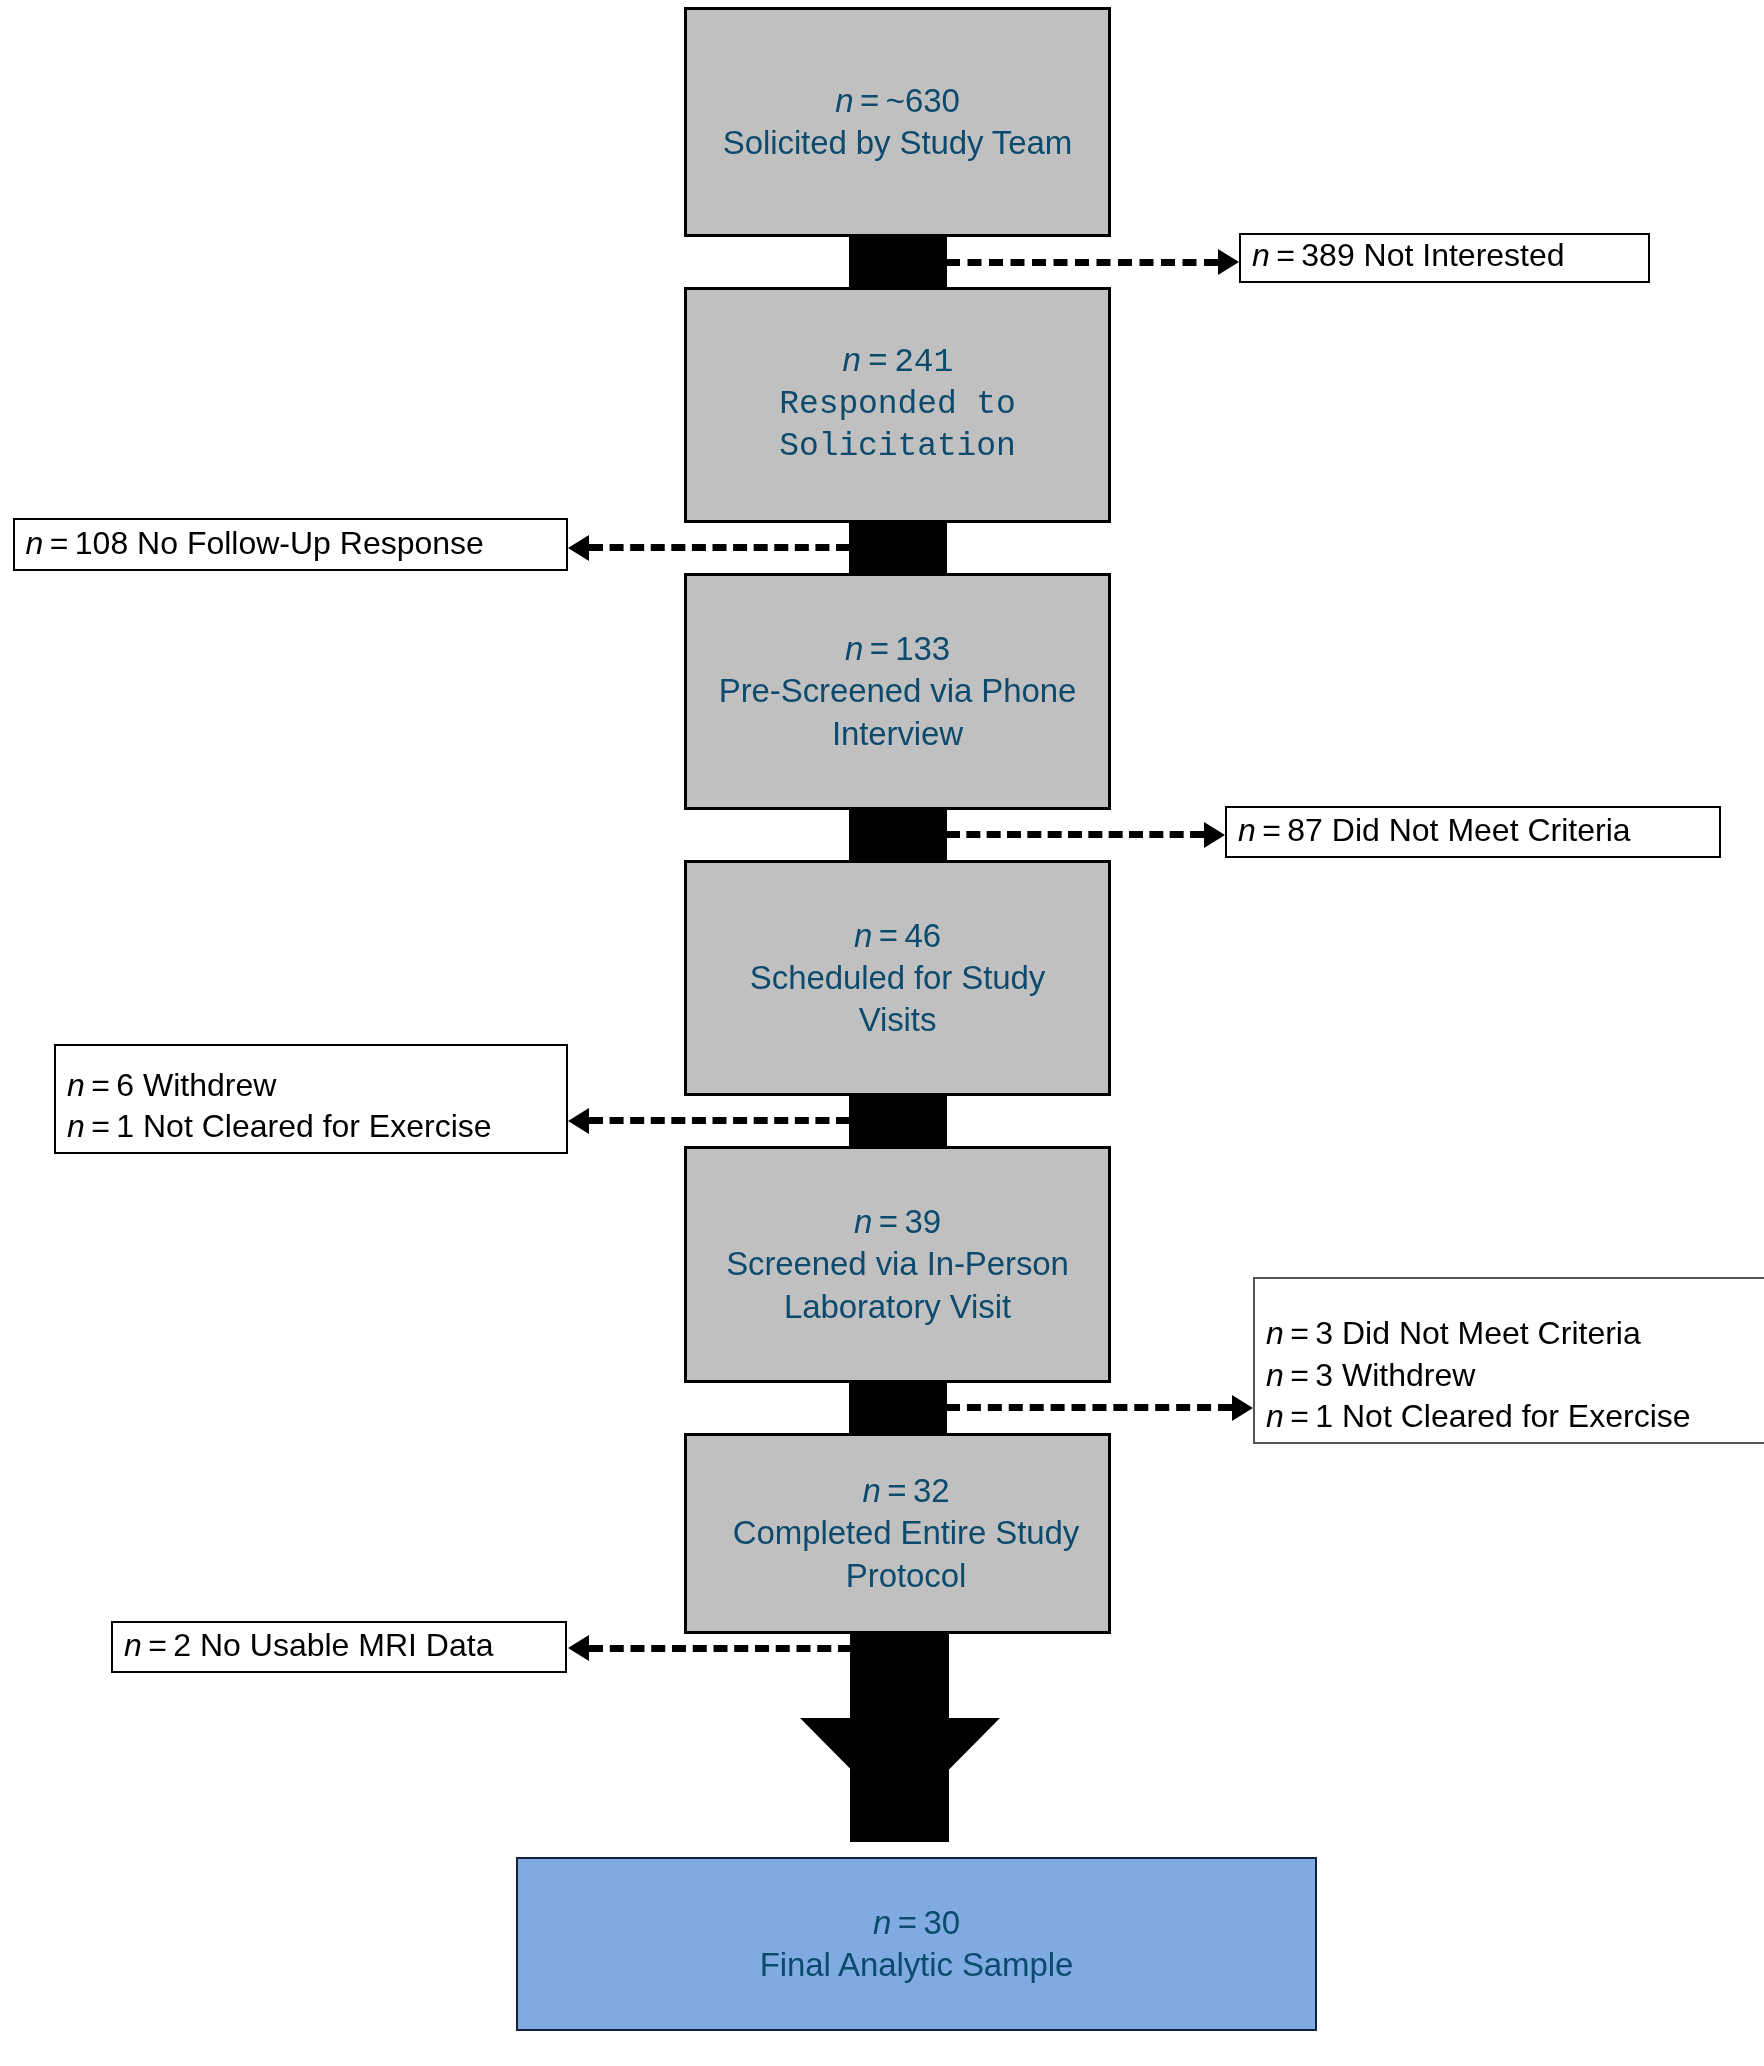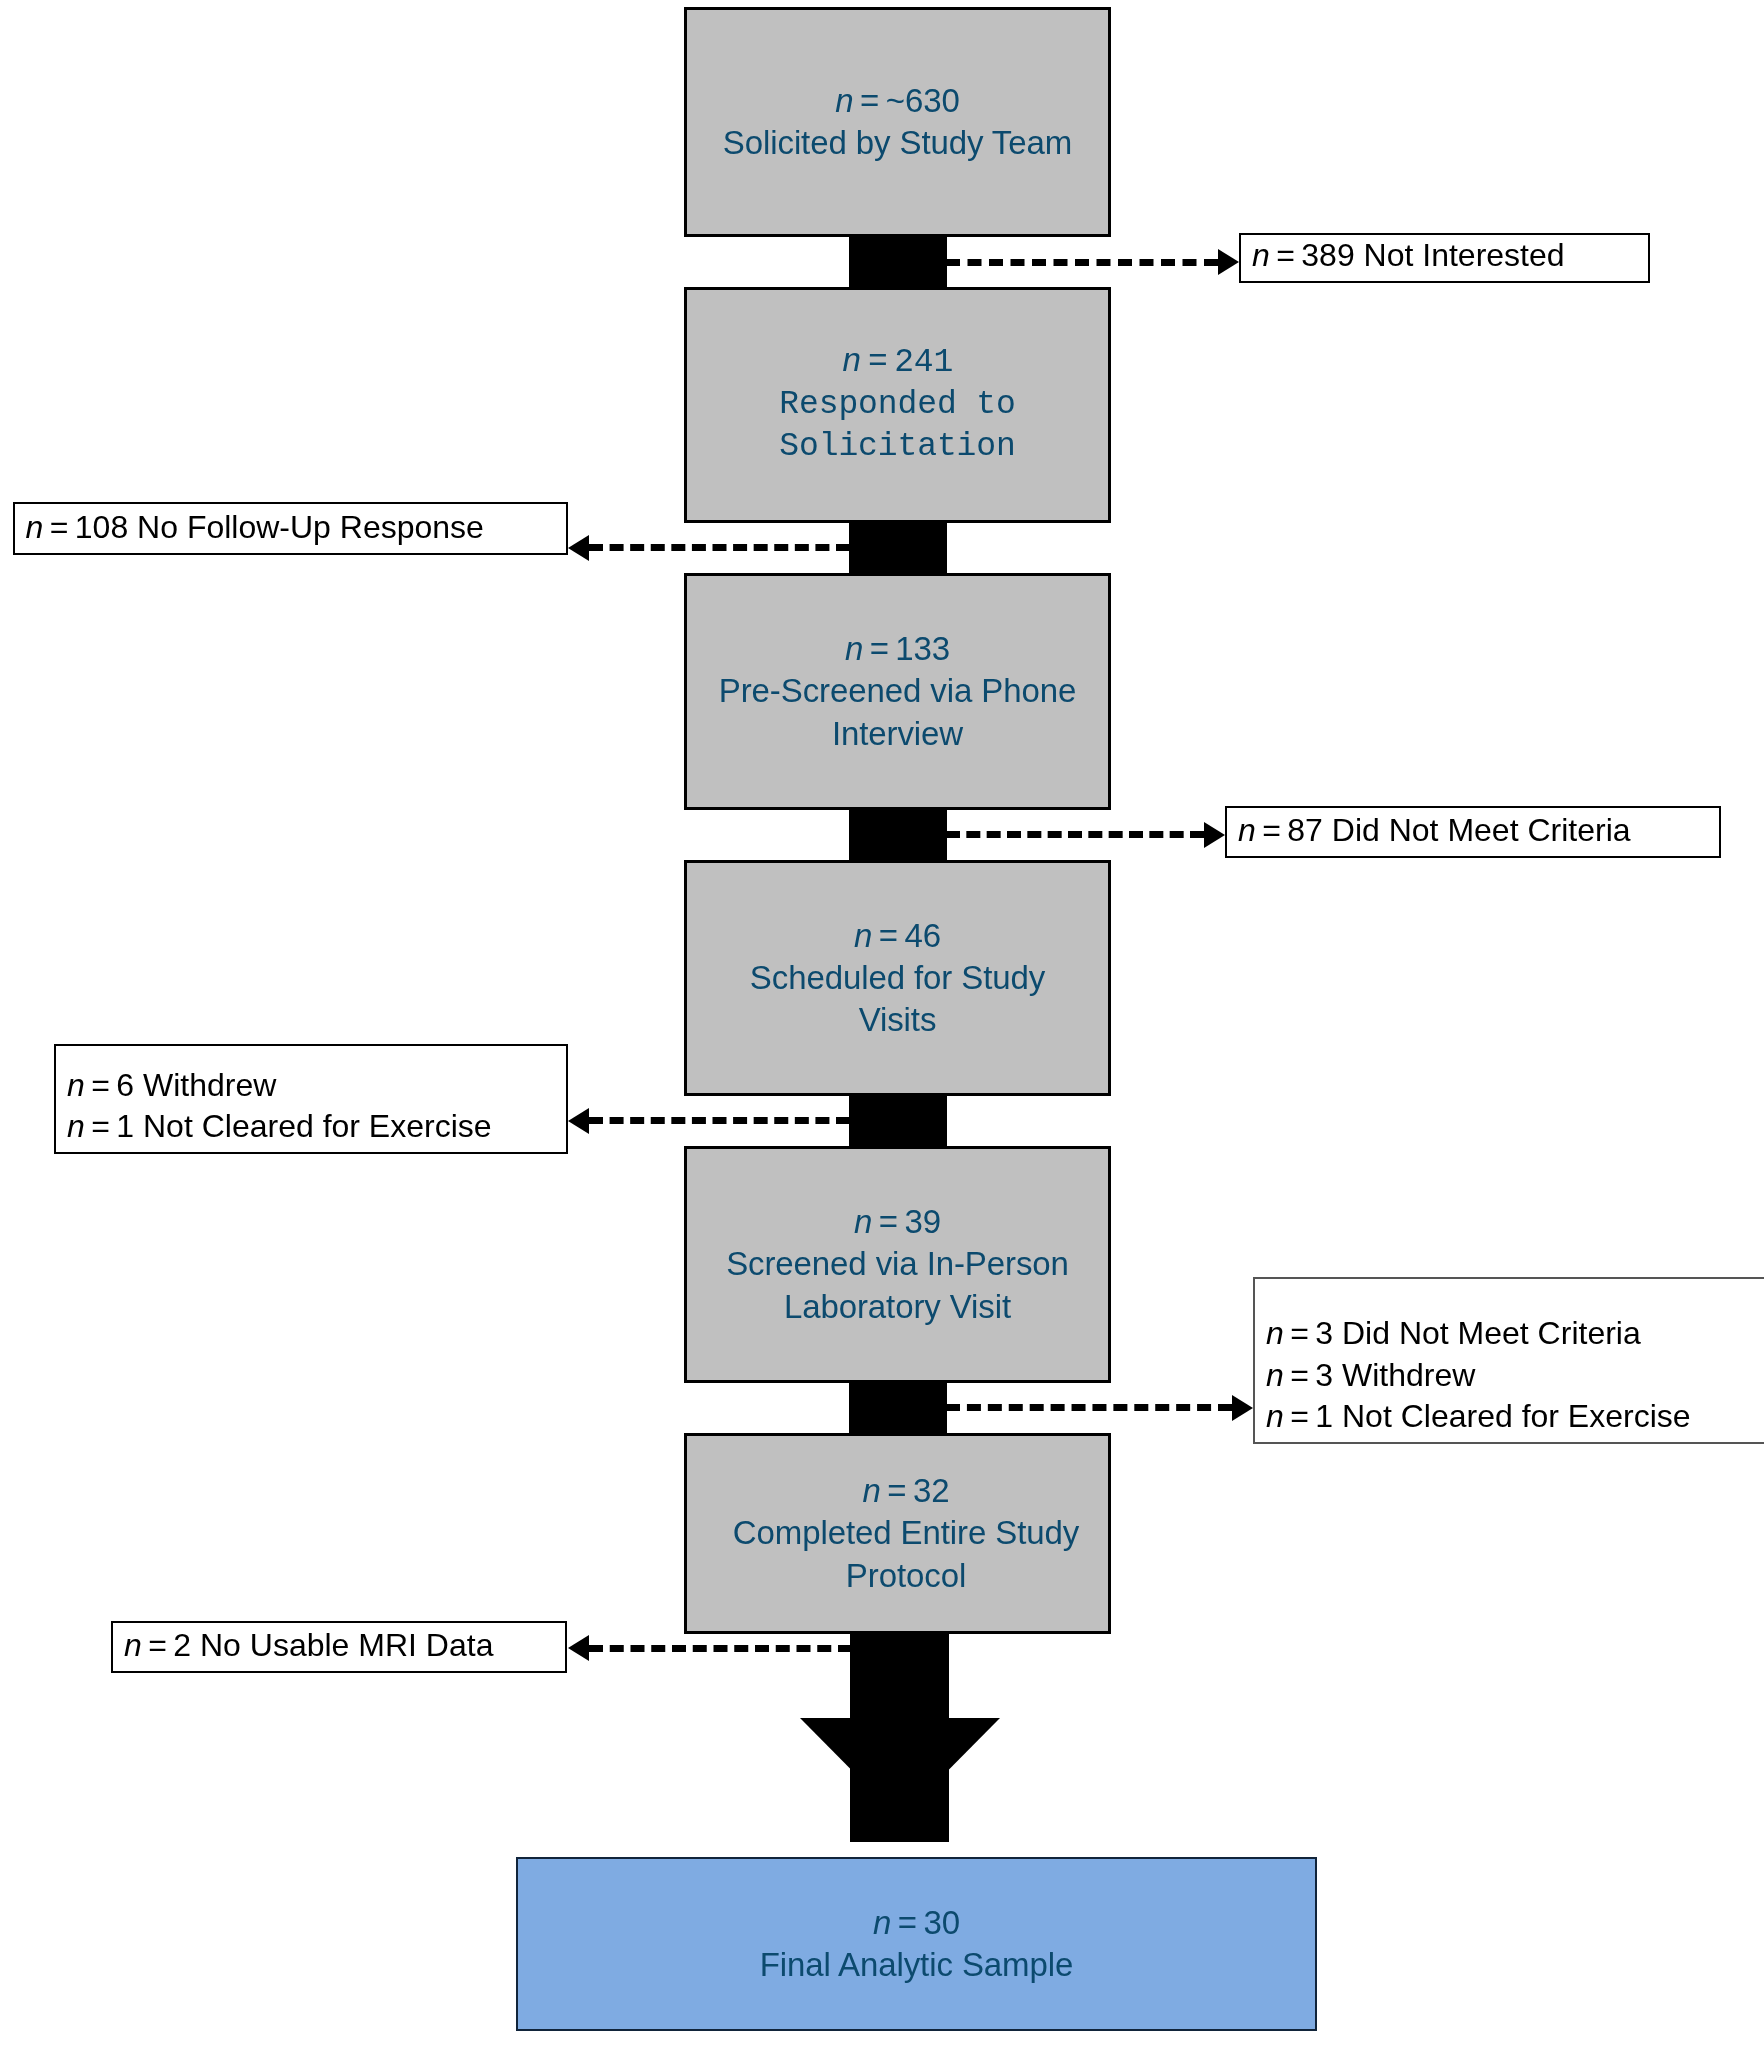--- a/index.html
+++ b/index.html
@@ -124,21 +124,21 @@
   <div class="stage-box" style="left:684px; top:287px; width:427px; height:236px;font-family:Liberation Mono, monospace;">
     <span class="stage-line"><span class="n-label">n</span> = 241</span>
     <span class="stage-line">Responded to</span>
     <span class="stage-line">Solicitation</span>
   </div>
 
   <div class="connector" style="left:849px; top:523px; width:98px; height:52px;"></div>
 
   <div class="dashed-arrow" style="left:589px; top:544px; width:261px;"></div>
   <div class="arrowhead left" style="left:568px; top:535px;"></div>
-  <div class="exclusion-box left-side" style="left:12.5px; top:502px; width:555px; height:53px;">
+  <div class="exclusion-box left-side" style="left:12.5px; top:518px; width:555px; height:53px;">
     <span class="excl-line"><span class="n-label">n</span> = 108 No Follow-Up Response</span>
   </div>
 
   <div class="stage-box" style="left:684px; top:573px; width:427px; height:237px;">
     <span class="stage-line"><span class="n-label">n</span> = 133</span>
     <span class="stage-line">Pre-Screened via Phone</span>
     <span class="stage-line">Interview</span>
   </div>
 
   <div class="connector" style="left:849px; top:810px; width:98px; height:52px;"></div>

